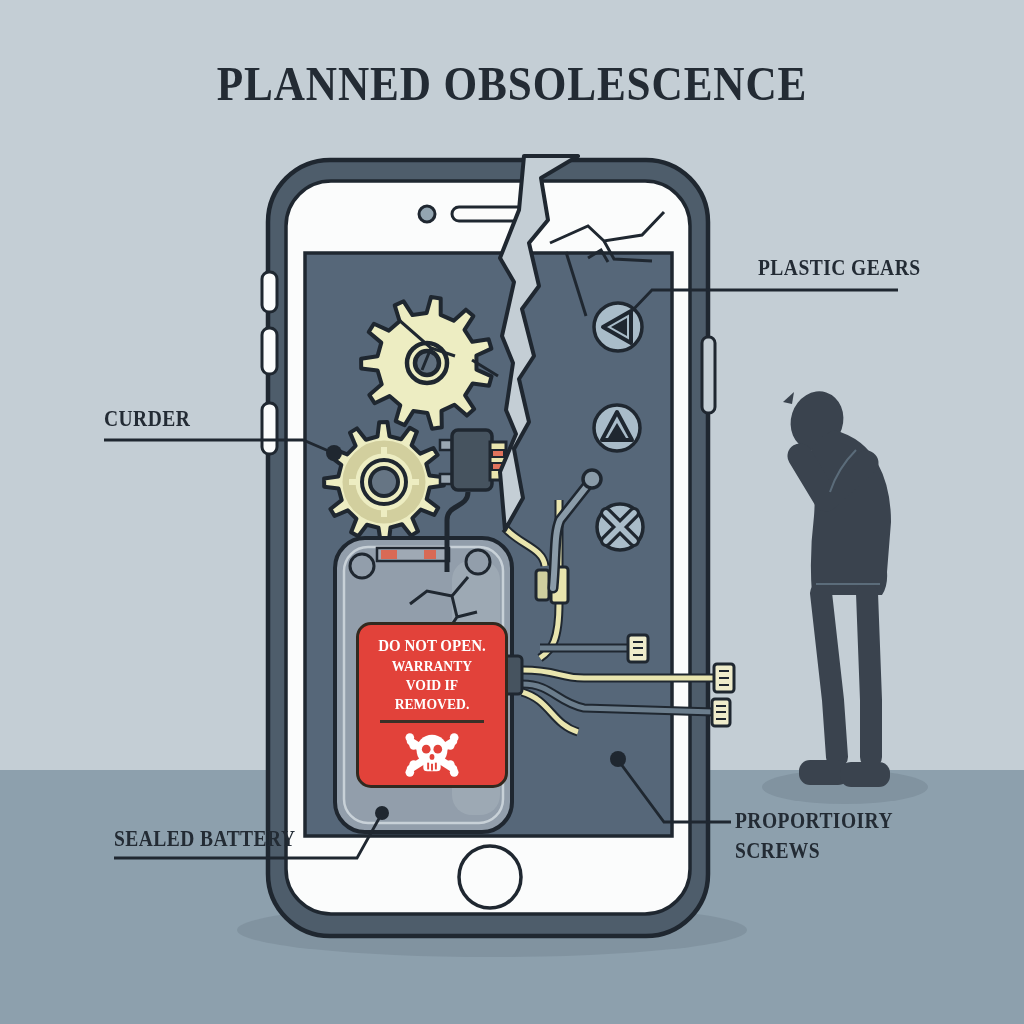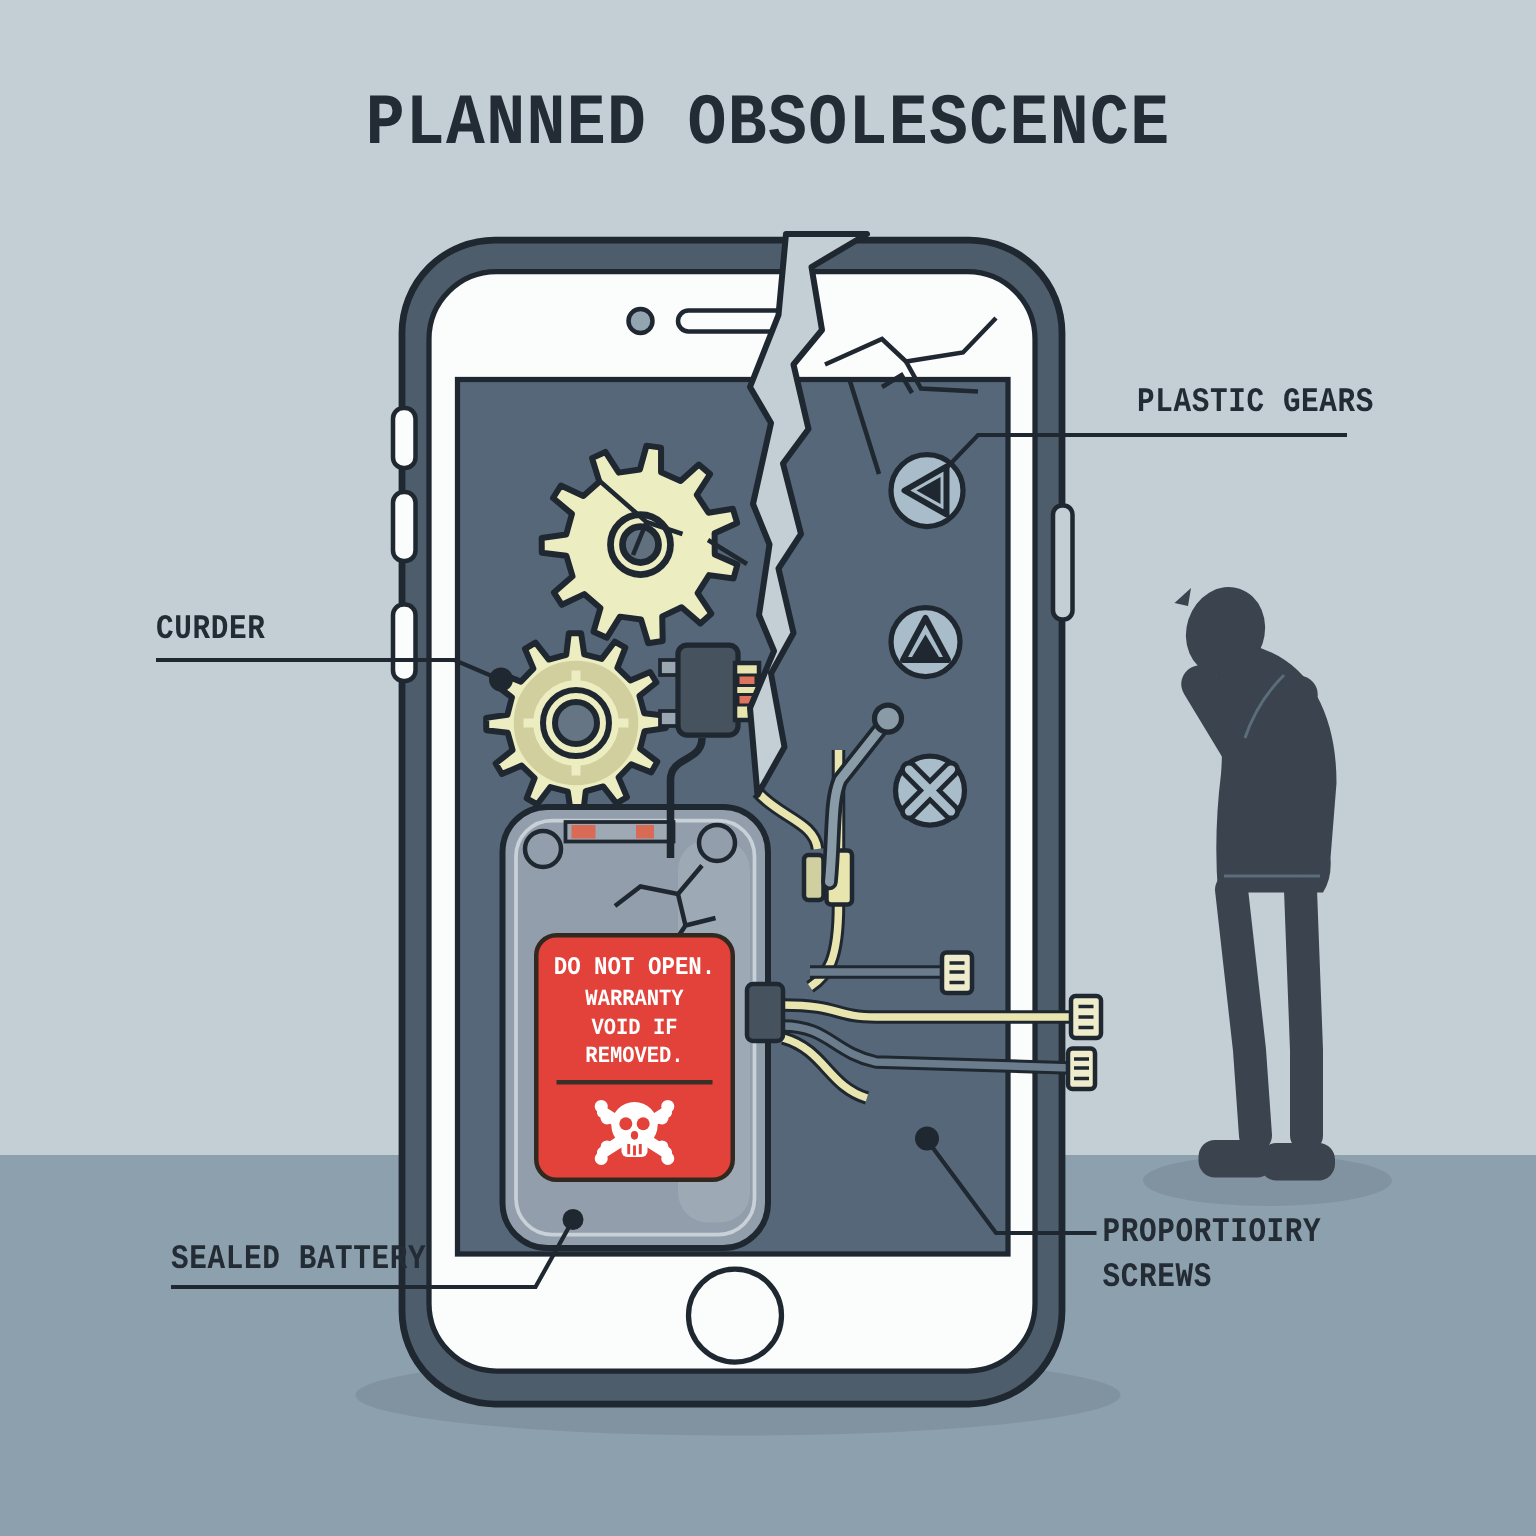--- a/index.html
+++ b/index.html
@@ -1,27 +1,27 @@
 <!DOCTYPE html>
 <html style="--bg: #c4ced5; --floor: #8da0ad; --shadow: #7f919e; --outline: #1f2730; --phone: #4e5d6b; --face: #fbfcfc; --screen: #566779; --gear: #ededc2; --gearShade: #d2cf9e; --screw: #a9bcc9; --battery: #929eab; --batteryLine: #c8d1d8; --danger: #e2423a; --wireY: #e9e5ae; --wireG: #6b7d8c; --person: #3a434e; --ink: #232b34;"><head>
 <meta charset="utf-8">
 <style>
   html,body{margin:0;padding:0;}
   #stage{position:relative;width:1024px;height:1024px;overflow:hidden;background:var(--bg);
-         font-family:Liberation Mono, monospace;}
+         font-family:Liberation Serif, serif;}
   #scene{position:absolute;left:0;top:0;}
   .txt{position:absolute;color:var(--ink);font-weight:700;white-space:nowrap;}
   #title{left:0;top:56px;width:1024px;text-align:center;font-size:48px;letter-spacing:1px;
          transform:scaleX(.9);}
   .lbl{font-size:23px;letter-spacing:.5px;transform:scaleX(.85);transform-origin:0 0;}
   #lbl-plastic{left:758px;top:255px;}
   #lbl-curder{left:104px;top:406px;}
   #lbl-sealed{left:114px;top:826px;}
   #lbl-prop{left:735px;top:806px;line-height:30px;}
-  #sticker{position:absolute;left:356px;top:622px;width:134px;height:166px;box-sizing:border-box;
+  #sticker{position:absolute;left:356px;top:622px;width:152px;height:166px;box-sizing:border-box;
            background:var(--danger);border:3.5px solid #31291f;border-radius:15px;
            text-align:center;color:#fff;}
   .st{font-weight:700;transform:scaleX(.88);line-height:1.22;}
   .st1{margin-top:11px;font-size:17px;}
   .st2{font-size:15.5px;}
   .st3{font-size:15.5px;}
   #st-divider{width:104px;height:3px;background:#3a3027;margin:7px auto 4px;}
 </style>
 </head>
 <body>

